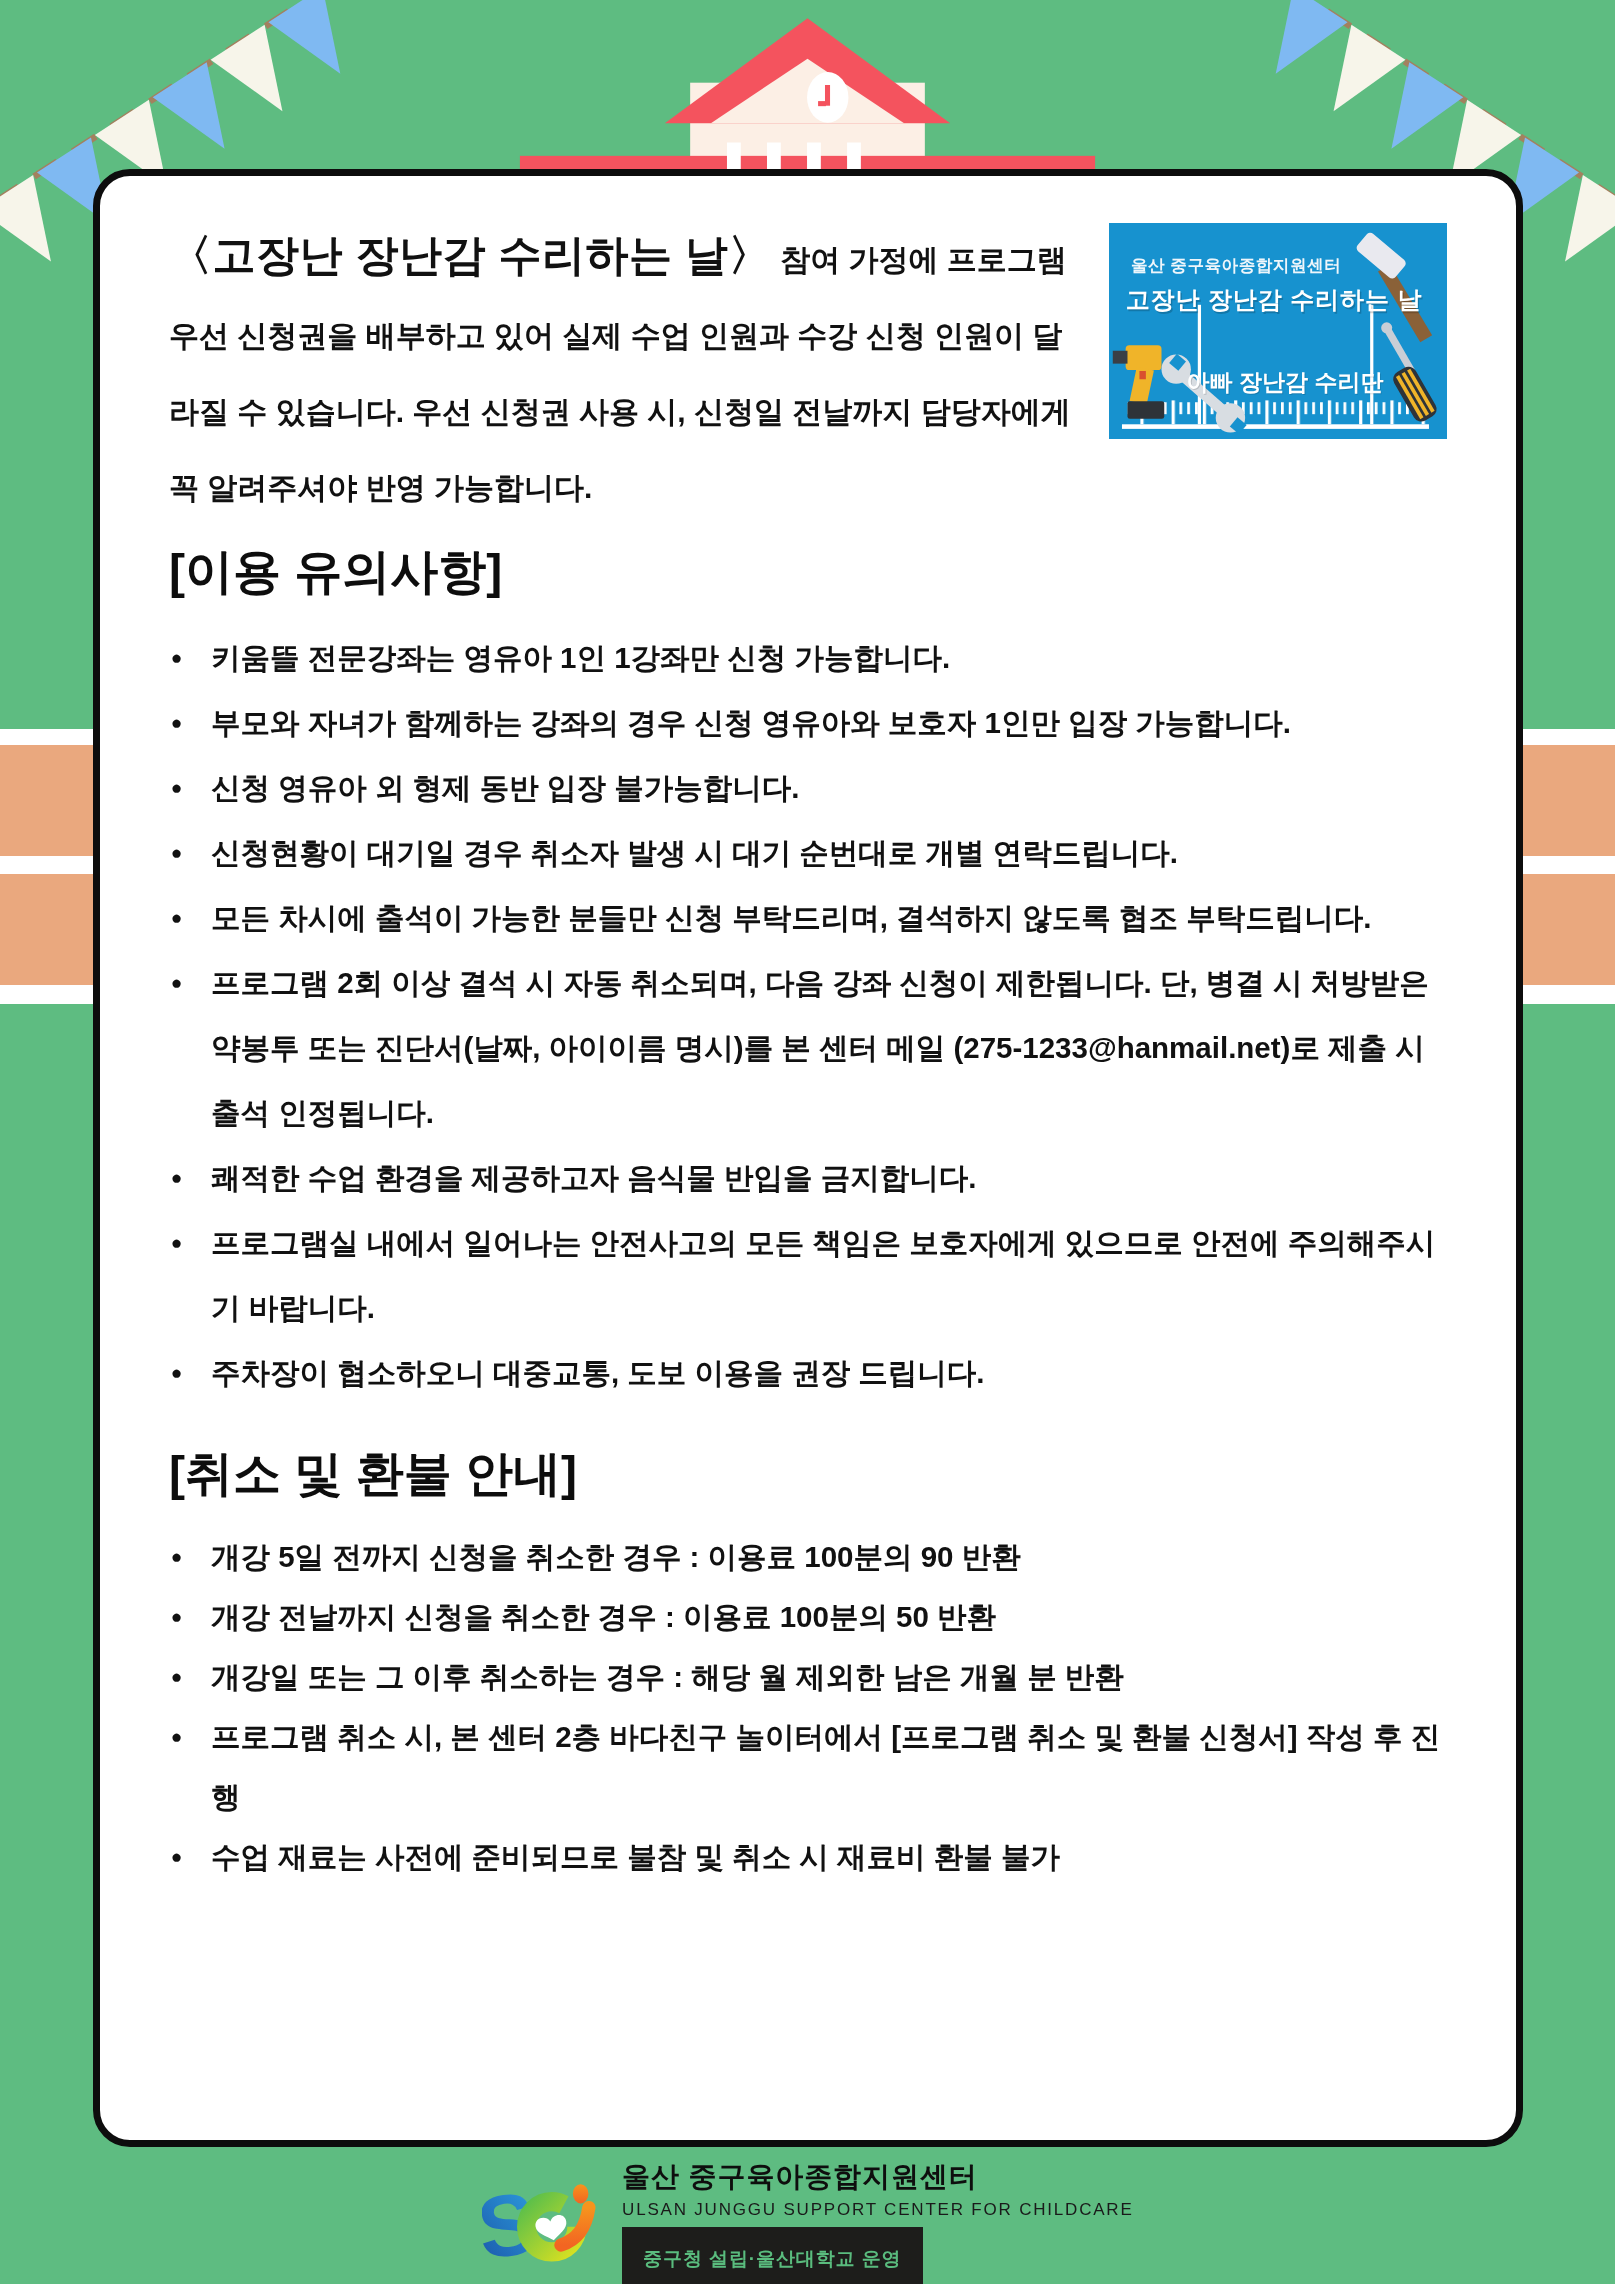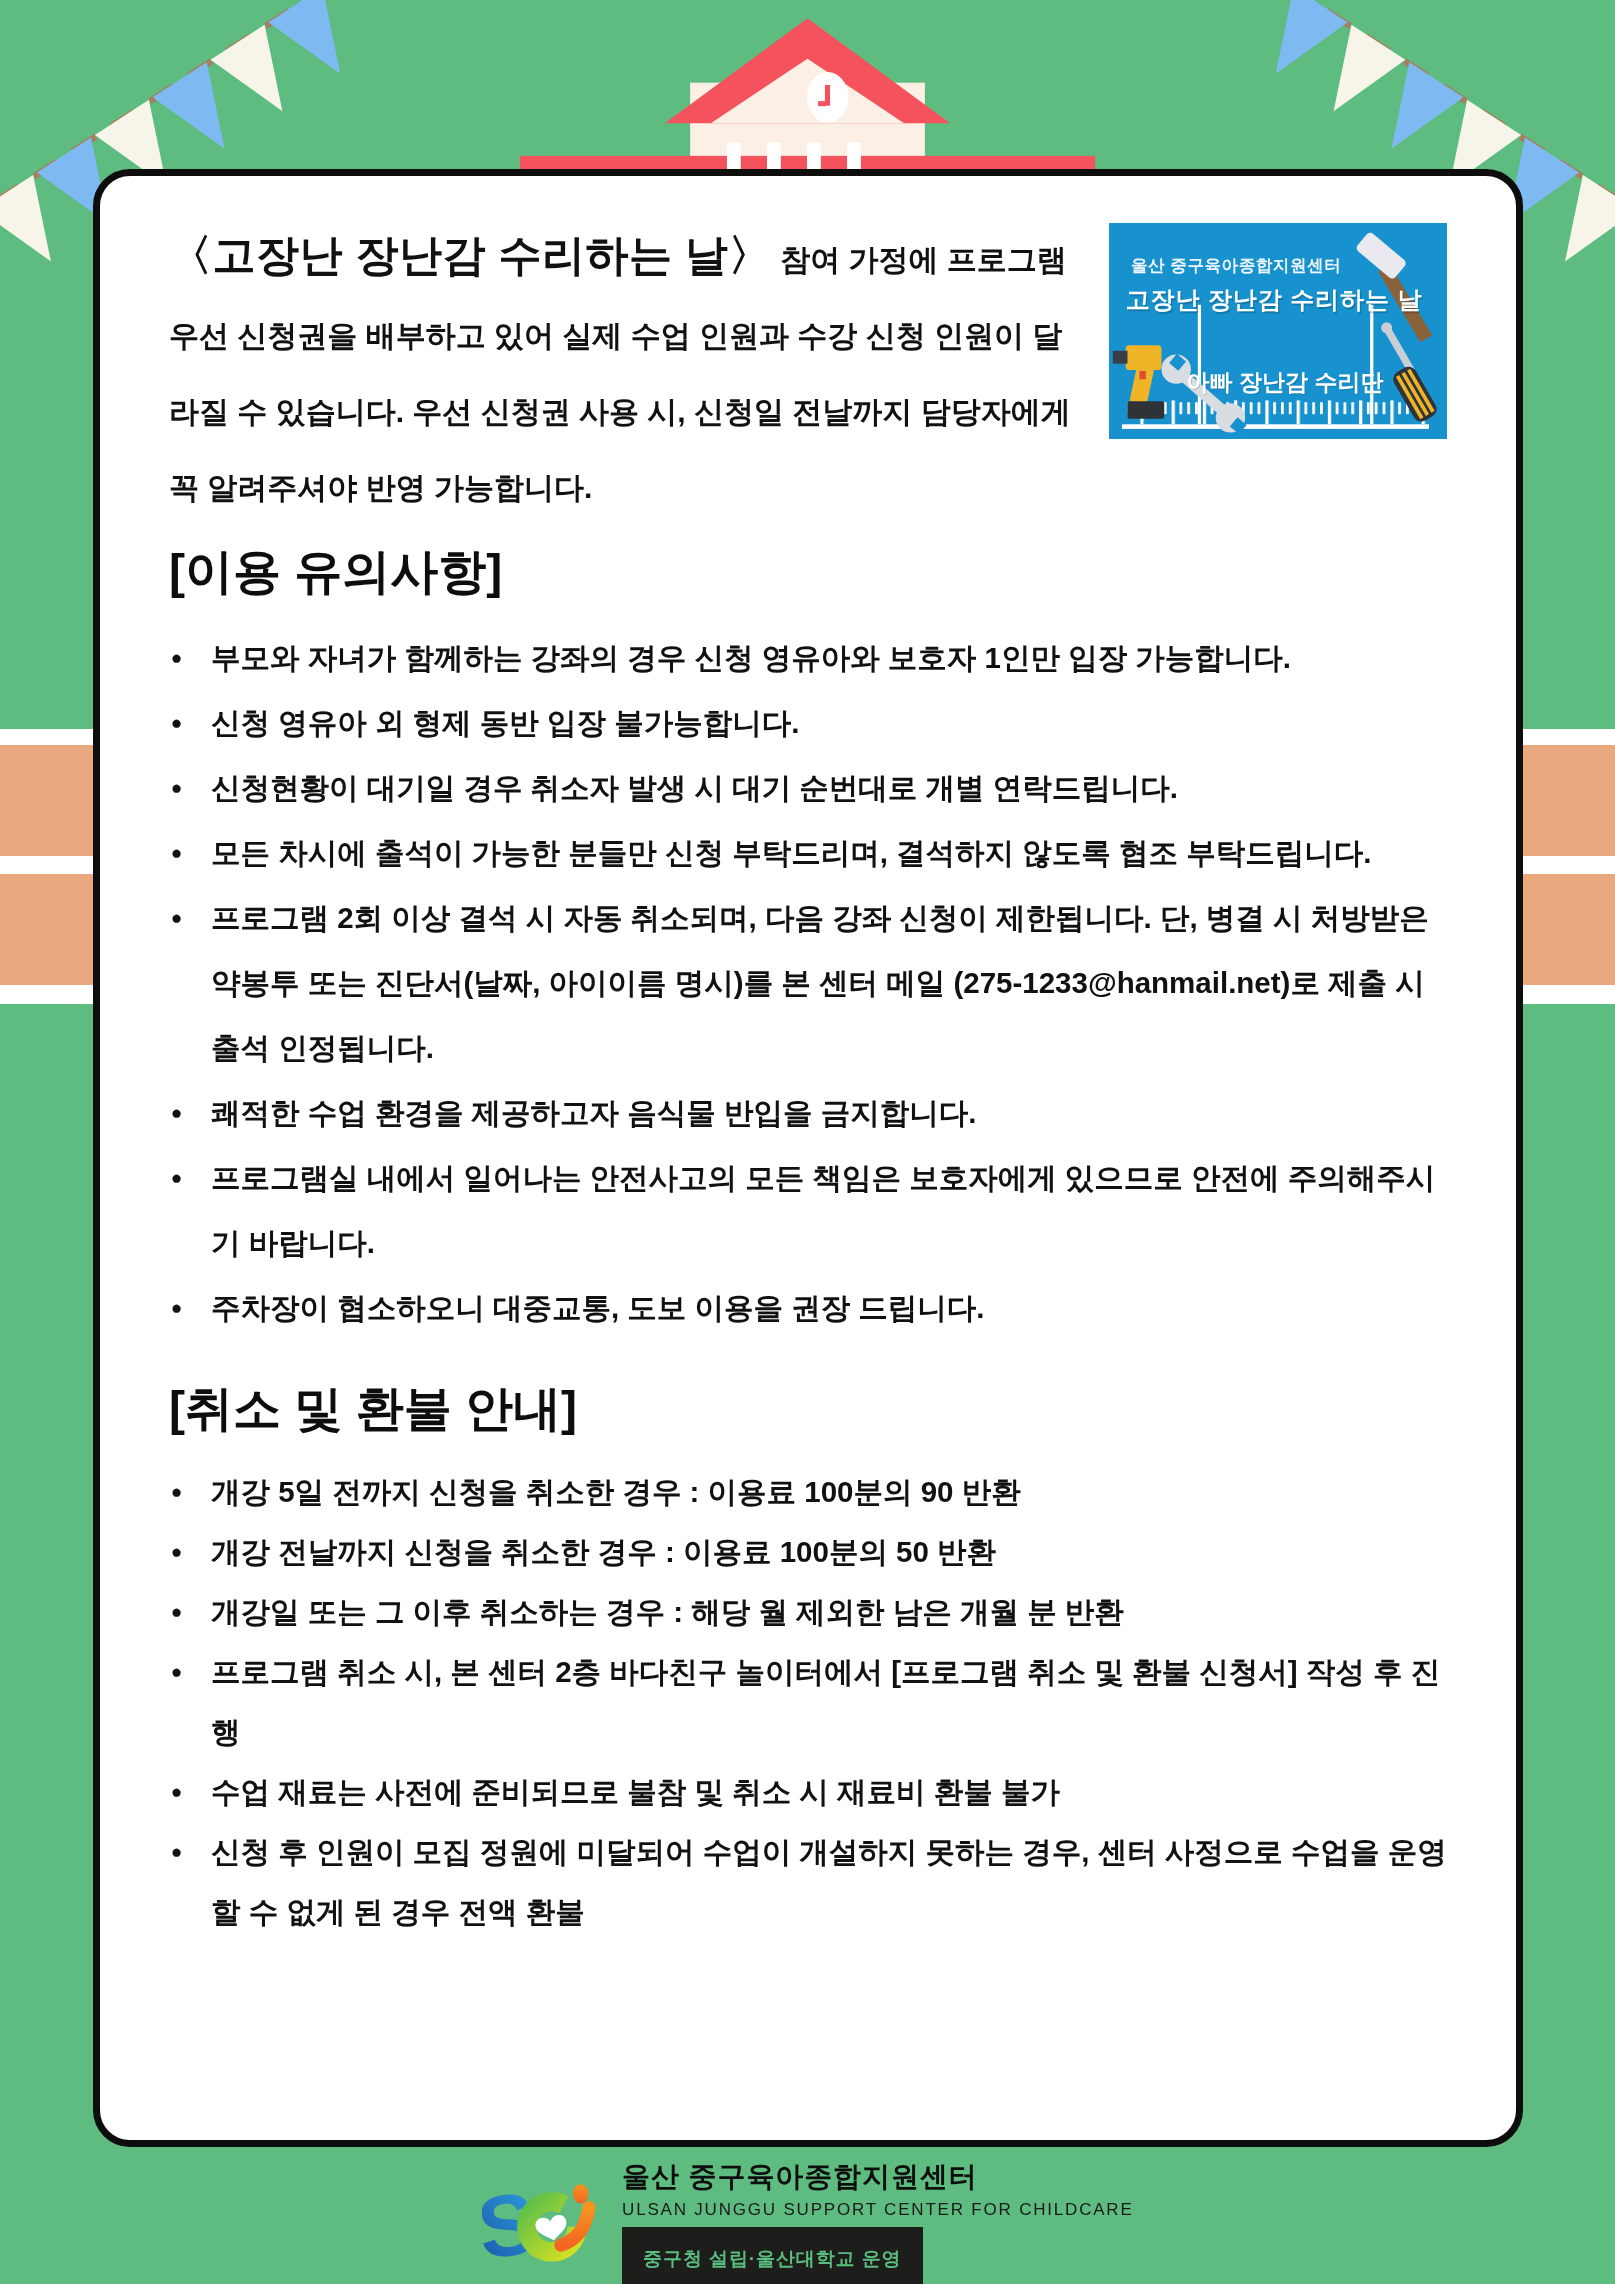--- a/index.html
+++ b/index.html
@@ -153,20 +153,21 @@
       <div class="b-center">울산 중구육아종합지원센터</div>
       <div class="b-title">고장난 장난감 수리하는 날</div>
       <div class="b-sub">아빠 장난감 수리단</div>
     </div>
 
     <p class="intro"><span class="intro-title">〈고장난 장난감 수리하는 날〉</span><span> 참여 가정에 프로그램 우선 신청권을 배부하고 있어 실제 수업 인원과 수강 신청 인원이 달라질 수 있습니다. 우선 신청권 사용 시, 신청일 전날까지 담당자에게 꼭 알려주셔야 반영 가능합니다.</span></p>
 
     <h2 class="section-heading">[이용 유의사항]</h2>
     <ul class="bullets notice-list">
 
+        <li><span>키움뜰 전문강좌는 영유아 1인 1강좌만 신청 가능합니다.</span></li>
 
         <li><span>부모와 자녀가 함께하는 강좌의 경우 신청 영유아와 보호자 1인만 입장 가능합니다.</span></li>
 
         <li><span>신청 영유아 외 형제 동반 입장 불가능합니다.</span></li>
 
         <li><span>신청현황이 대기일 경우 취소자 발생 시 대기 순번대로 개별 연락드립니다.</span></li>
 
         <li><span>모든 차시에 출석이 가능한 분들만 신청 부탁드리며, 결석하지 않도록 협조 부탁드립니다.</span></li>
 
         <li><span>프로그램 2회 이상 결석 시 자동 취소되며, 다음 강좌 신청이 제한됩니다. 단, 병결 시 처방받은 약봉투 또는 진단서(날짜, 아이이름 명시)를 본 센터 메일 (275-1233@hanmail.net)로 제출 시 출석 인정됩니다.</span></li>
@@ -185,21 +186,20 @@
 
         <li><span>개강 전날까지 신청을 취소한 경우 : 이용료 100분의 50 반환</span></li>
 
         <li><span>개강일 또는 그 이후 취소하는 경우 : 해당 월 제외한 남은 개월 분 반환</span></li>
 
         <li><span>프로그램 취소 시, 본 센터 2층 바다친구 놀이터에서 [프로그램 취소 및 환불 신청서] 작성 후 진행</span></li>
 
 
         <li><span>수업 재료는 사전에 준비되므로 불참 및 취소 시 재료비 환불 불가</span></li>
 
-        <li><span>신청 후 인원이 모집 정원에 미달되어 수업이 개설하지 못하는 경우, 센터 사정으로 수업을 운영할 수 없게 된 경우 전액 환불</span></li>
       </ul>
   </div>
 
   <div class="footer">
     <svg width="124" height="87" viewBox="0 0 270 190">
       <defs>
         <linearGradient id="gS" x1="0" y1="1" x2="1" y2="0">
           <stop offset="0" stop-color="#1a56a8"></stop>
             <stop offset="1" stop-color="#2e9fe0"></stop>
         </linearGradient>

